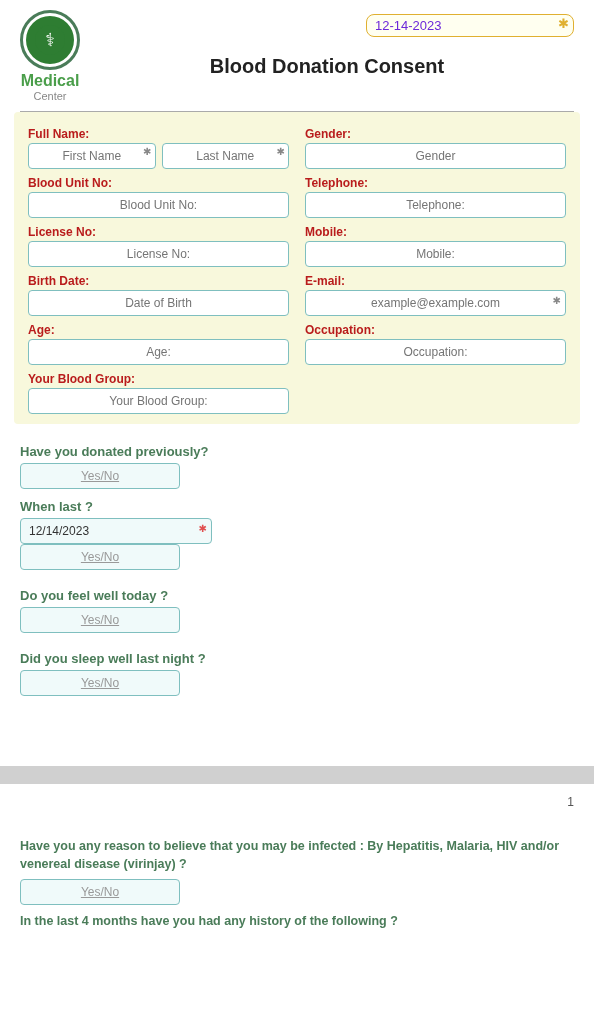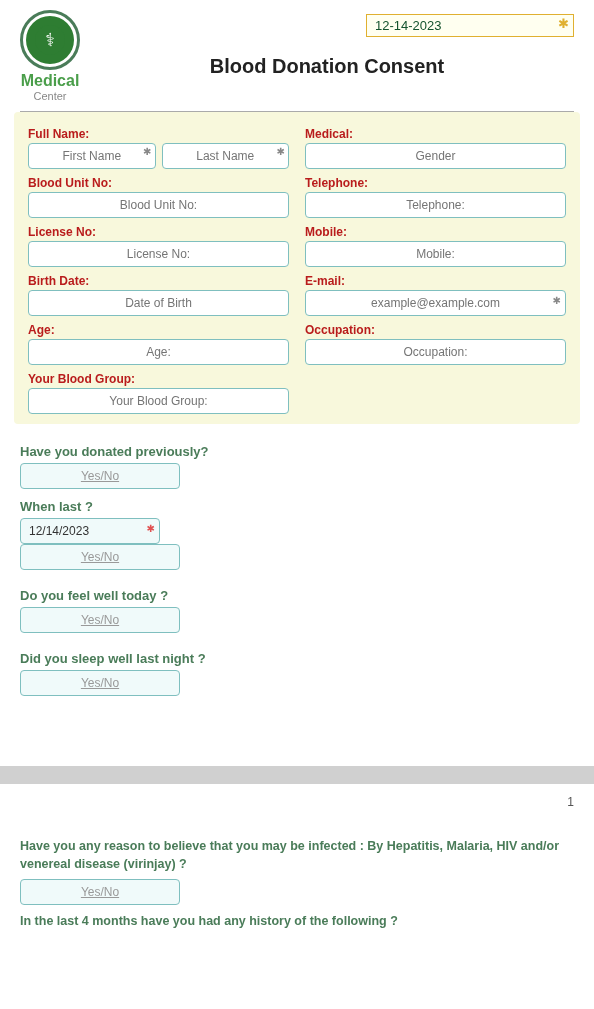--- a/index.html
+++ b/index.html
@@ -69,24 +69,24 @@
       font-weight: bold;
       color: #222;
     }
     .date-box {
       position: absolute;
       right: 20px;
       top: 14px;
     }
     .date-input {
       border: 1.5px solid #e0b030;
-      border-radius: 0;
+      border-radius: 8px;
       padding: 3px 22px 3px 8px;
       font-size: 13px;
-      color: #14532d;
+      color: #6d28d9;
       background: #fffff0;
       position: relative;
     }
     .date-input-wrapper {
       position: relative;
       display: inline-block;
     }
     .date-asterisk {
       position: absolute;
       right: 5px;
@@ -185,21 +185,21 @@
       cursor: pointer;
       text-decoration: underline;
     }
     .when-last-input {
       border: 1.5px solid #7fbfbf;
       border-radius: 4px;
       padding: 5px 8px;
       font-size: 12px;
       color: #333;
       background: #f0fafa;
-      width: 140px;
+      width: 192px;
       position: relative;
     }
     .when-last-wrapper {
       position: relative;
       display: inline-block;
     }
     .when-last-asterisk {
       position: absolute;
       right: 5px;
       top: 5px;
@@ -303,21 +303,21 @@
         <div class="field-label">Age:</div>
         <input class="field-input" type="text" placeholder="Age:" style="">
 
         <div class="field-label">Your Blood Group:</div>
         <input class="field-input" type="text" placeholder="Your Blood Group:" style="">
 
       </div>
 
       <div class="col-right">
 
-        <div class="field-label">Medical:</div>
+        <div class="field-label">Gender:</div>
         <input class="field-input" type="text" placeholder="Gender" style="">
 
         <div class="field-label">Telephone:</div>
         <input class="field-input" type="text" placeholder="Telephone:" style="">
 
         <div class="field-label">Mobile:</div>
         <input class="field-input" type="text" placeholder="Mobile:" style="">
 
         <div class="field-label">E-mail:</div>
         <div class="email-wrapper">

